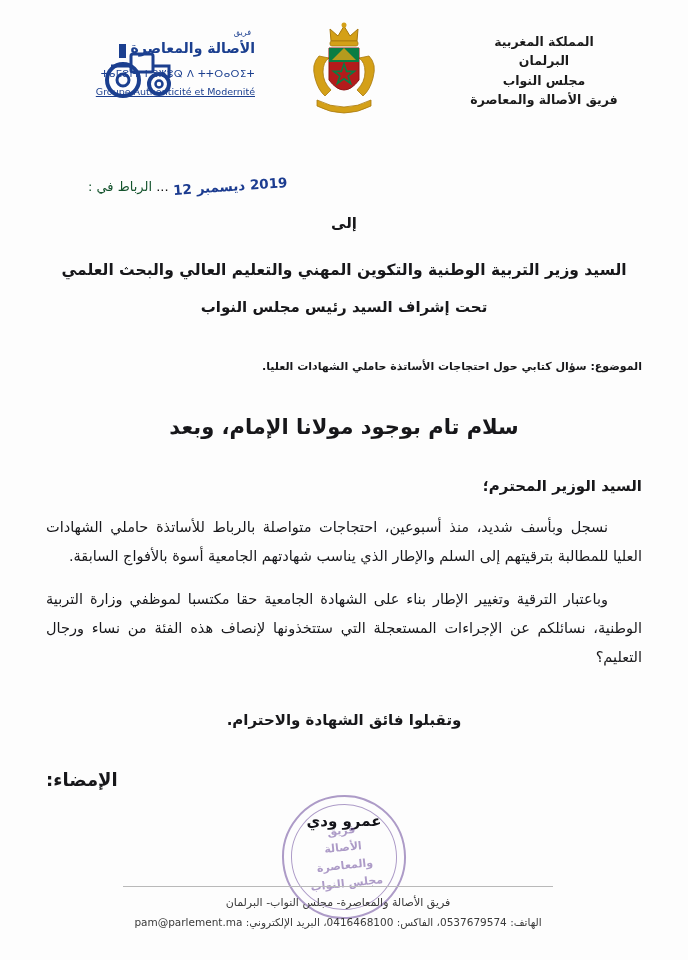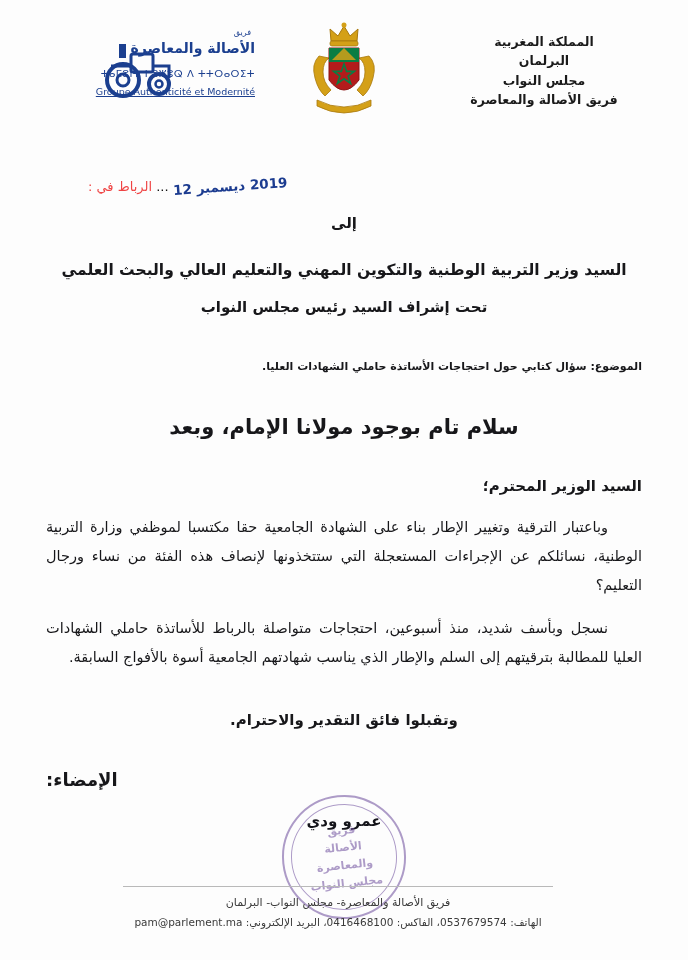--- a/index.html
+++ b/index.html
@@ -116,21 +116,21 @@
     height: 26px;
   }
   .dateline-inner {
     position: absolute;
     left: 88px;
     top: 0;
     direction: rtl;
     font-size: 13px;
     white-space: nowrap;
   }
-  .dateline .label { color: #ef4444; }
+  .dateline .label { color: #14532d; }
   .dateline .dots { letter-spacing: 1px; color:#111; }
   .dateline .date-stamp {
     color: #1c3c90;
     font-weight: bold;
     font-size: 13.5px;
     display: inline-block;
     transform: rotate(-4deg);
   }
 
   
@@ -339,24 +339,24 @@
     <div class="to-line">إلى</div>
     <div class="recipient">السيد وزير التربية الوطنية والتكوين المهني والتعليم العالي والبحث العلمي</div>
     <div class="supervision">تحت إشراف السيد رئيس مجلس النواب</div>
 
     <div class="subject">الموضوع: سؤال كتابي حول احتجاجات الأساتذة حاملي الشهادات العليا.</div>
 
     <div class="greeting">سلام تام بوجود مولانا الإمام، وبعد</div>
 
     <div class="salutation">السيد الوزير المحترم؛</div>
 
+    <p class="para">نسجل وبأسف شديد، منذ أسبوعين، احتجاجات متواصلة بالرباط للأساتذة حاملي الشهادات العليا للمطالبة بترقيتهم إلى السلم والإطار الذي يناسب شهادتهم الجامعية أسوة بالأفواج السابقة.</p>
     <p class="para">وباعتبار الترقية وتغيير الإطار بناء على الشهادة الجامعية حقا مكتسبا لموظفي وزارة التربية الوطنية، نسائلكم عن الإجراءات المستعجلة التي ستتخذونها لإنصاف هذه الفئة من نساء ورجال التعليم؟</p>
-    <p class="para">نسجل وبأسف شديد، منذ أسبوعين، احتجاجات متواصلة بالرباط للأساتذة حاملي الشهادات العليا للمطالبة بترقيتهم إلى السلم والإطار الذي يناسب شهادتهم الجامعية أسوة بالأفواج السابقة.</p>
-
-    <div class="closing">وتقبلوا فائق التقدير والاحترام.</div>
+
+    <div class="closing">وتقبلوا فائق الشهادة والاحترام.</div>
 
     <div class="signature-label">الإمضاء:</div>
     <div class="signature-name">عمرو ودي</div>
   </div>
 
   <div class="stamp">
     <div class="inner-ring"></div>
     <span>فريق</span>
     <span>الأصالة</span>
     <span>والمعاصرة</span>

